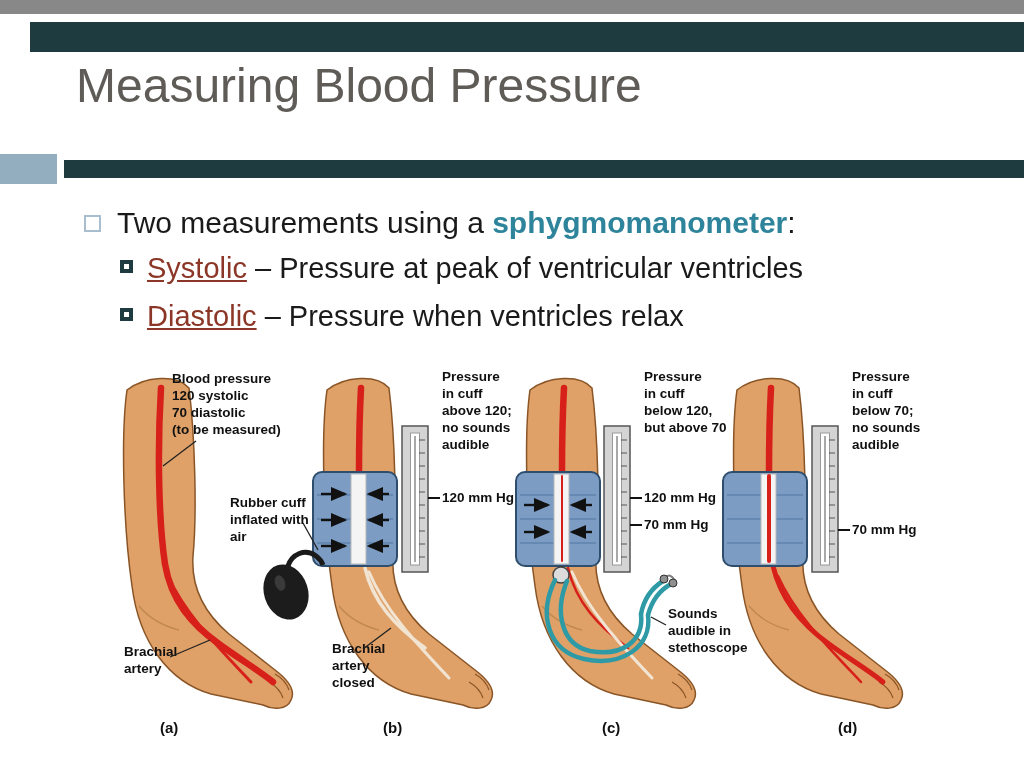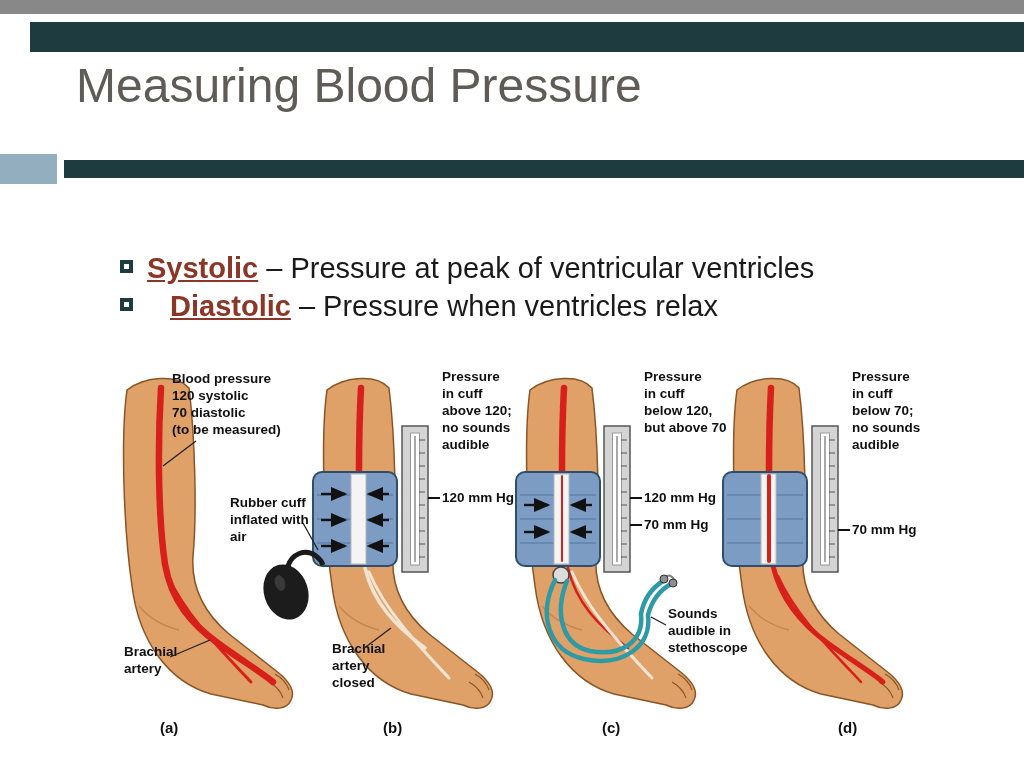--- a/index.html
+++ b/index.html
@@ -10,24 +10,24 @@
   .page-title{position:absolute;left:76px;top:44px;font-size:48px;color:#5F5C58;letter-spacing:0;}
 
   .accent-block{position:absolute;left:0;top:140px;width:57px;height:30px;background:#93AEBE;}
   .divider-bar{position:absolute;left:64px;top:146px;width:960px;height:18px;background:#1E3B40;}
 
   .bullet1{position:absolute;left:84px;top:192px;font-size:30px;color:#1a1a1a;display:flex;align-items:flex-start;width:900px;}
   .b1-marker{width:13px;height:13px;border:2px solid #A8BECF;margin:9px 16px 0 0;flex:none;}
   .hl{font-weight:bold;color:#2E849B;}
 
   .sub{position:absolute;left:120px;font-size:29px;color:#1a1a1a;display:flex;align-items:flex-start;width:880px;}
-  .sub1{top:238px;} .sub2{top:276px;gap:23px;}
+  .sub1{top:238px;} .sub2{top:286px;}
   .b2-marker{width:13px;height:13px;background:#1E3B40;margin:8px 14px 0 0;flex:none;position:relative;}
   .b2-marker span{position:absolute;left:4px;top:4px;width:5px;height:5px;background:#fff;}
-  .term{font-weight:bold;color:#8B3626;text-decoration:underline;}
+  .term{font-weight:normal;color:#8B3626;text-decoration:underline;}
 
   .diagram{position:absolute;left:60px;top:345px;}
 
   
   .skin{fill:#DFA168;stroke:#8A5526;stroke-width:1.5;}
   .finger{stroke:#8A5526;stroke-width:1.2;fill:none;}
   .crease{stroke:#C08850;stroke-width:1.4;fill:none;}
   .artery{stroke:#D8201A;fill:none;stroke-linecap:round;}
   .pale{stroke:#F2E4D2;fill:none;stroke-linecap:round;}
   .cuff{fill:#7C9CC4;stroke:#2F4E6E;stroke-width:2;}
@@ -49,20 +49,24 @@
 
 <div class="slide">
 
   <div class="top-bar"></div>
 
   <div class="page-title">Measuring Blood Pressure</div>
 
   <div class="accent-block"></div>
   <div class="divider-bar"></div>
 
+  <div class="bullet1">
+    <div class="b1-marker"></div>
+    <div><span>Two measurements using a </span><span class="hl">sphygmomanometer</span><span>:</span></div>
+  </div>
 
   <div class="sub sub1">
     <div class="b2-marker">
         <span></span>
       </div>
     <div><span class="term">Systolic</span><span> – Pressure at peak of ventricular ventricles</span></div>
   </div>
 
   <div class="sub sub2">
     <div class="b2-marker">

